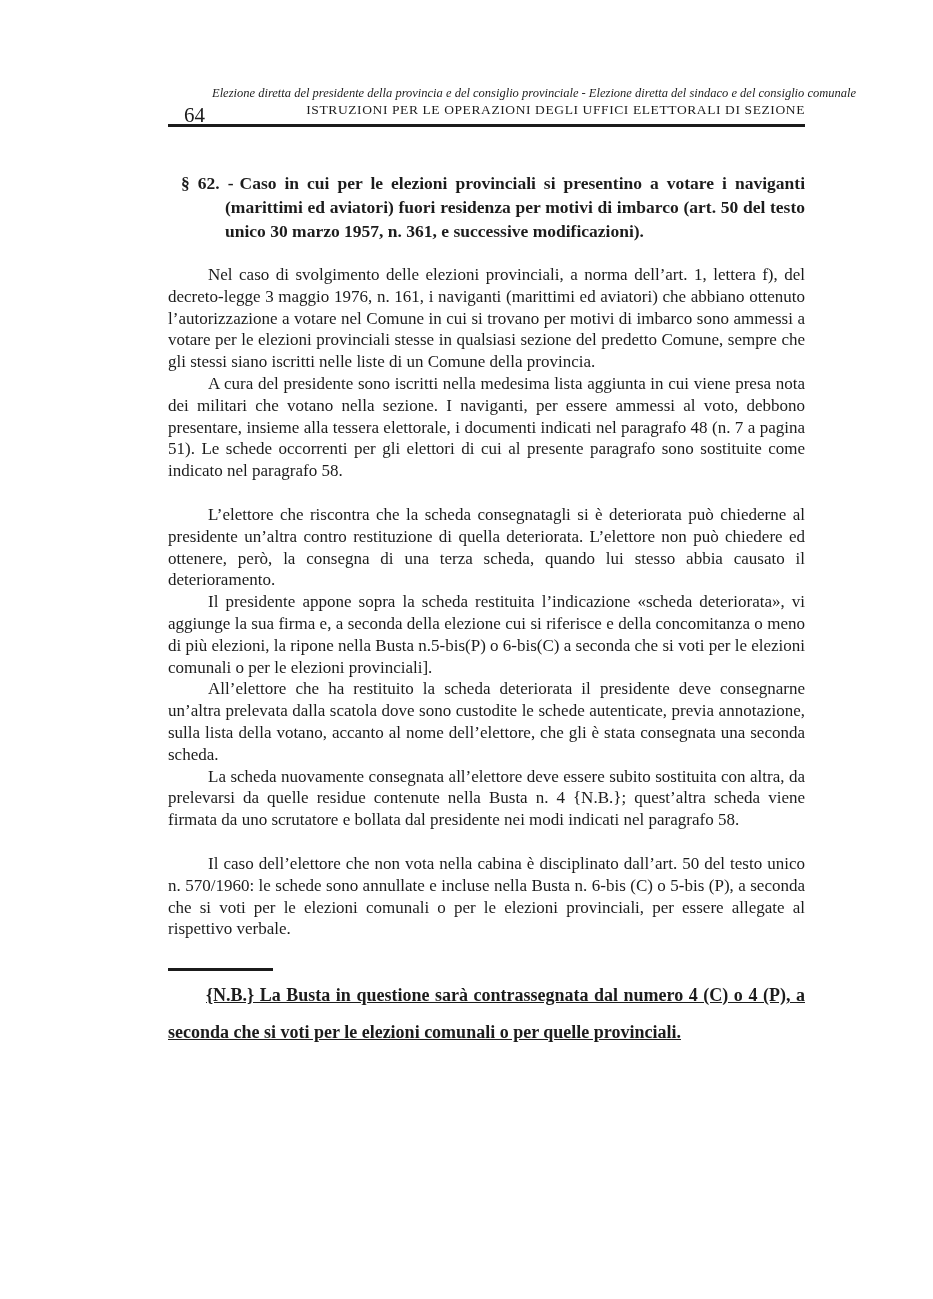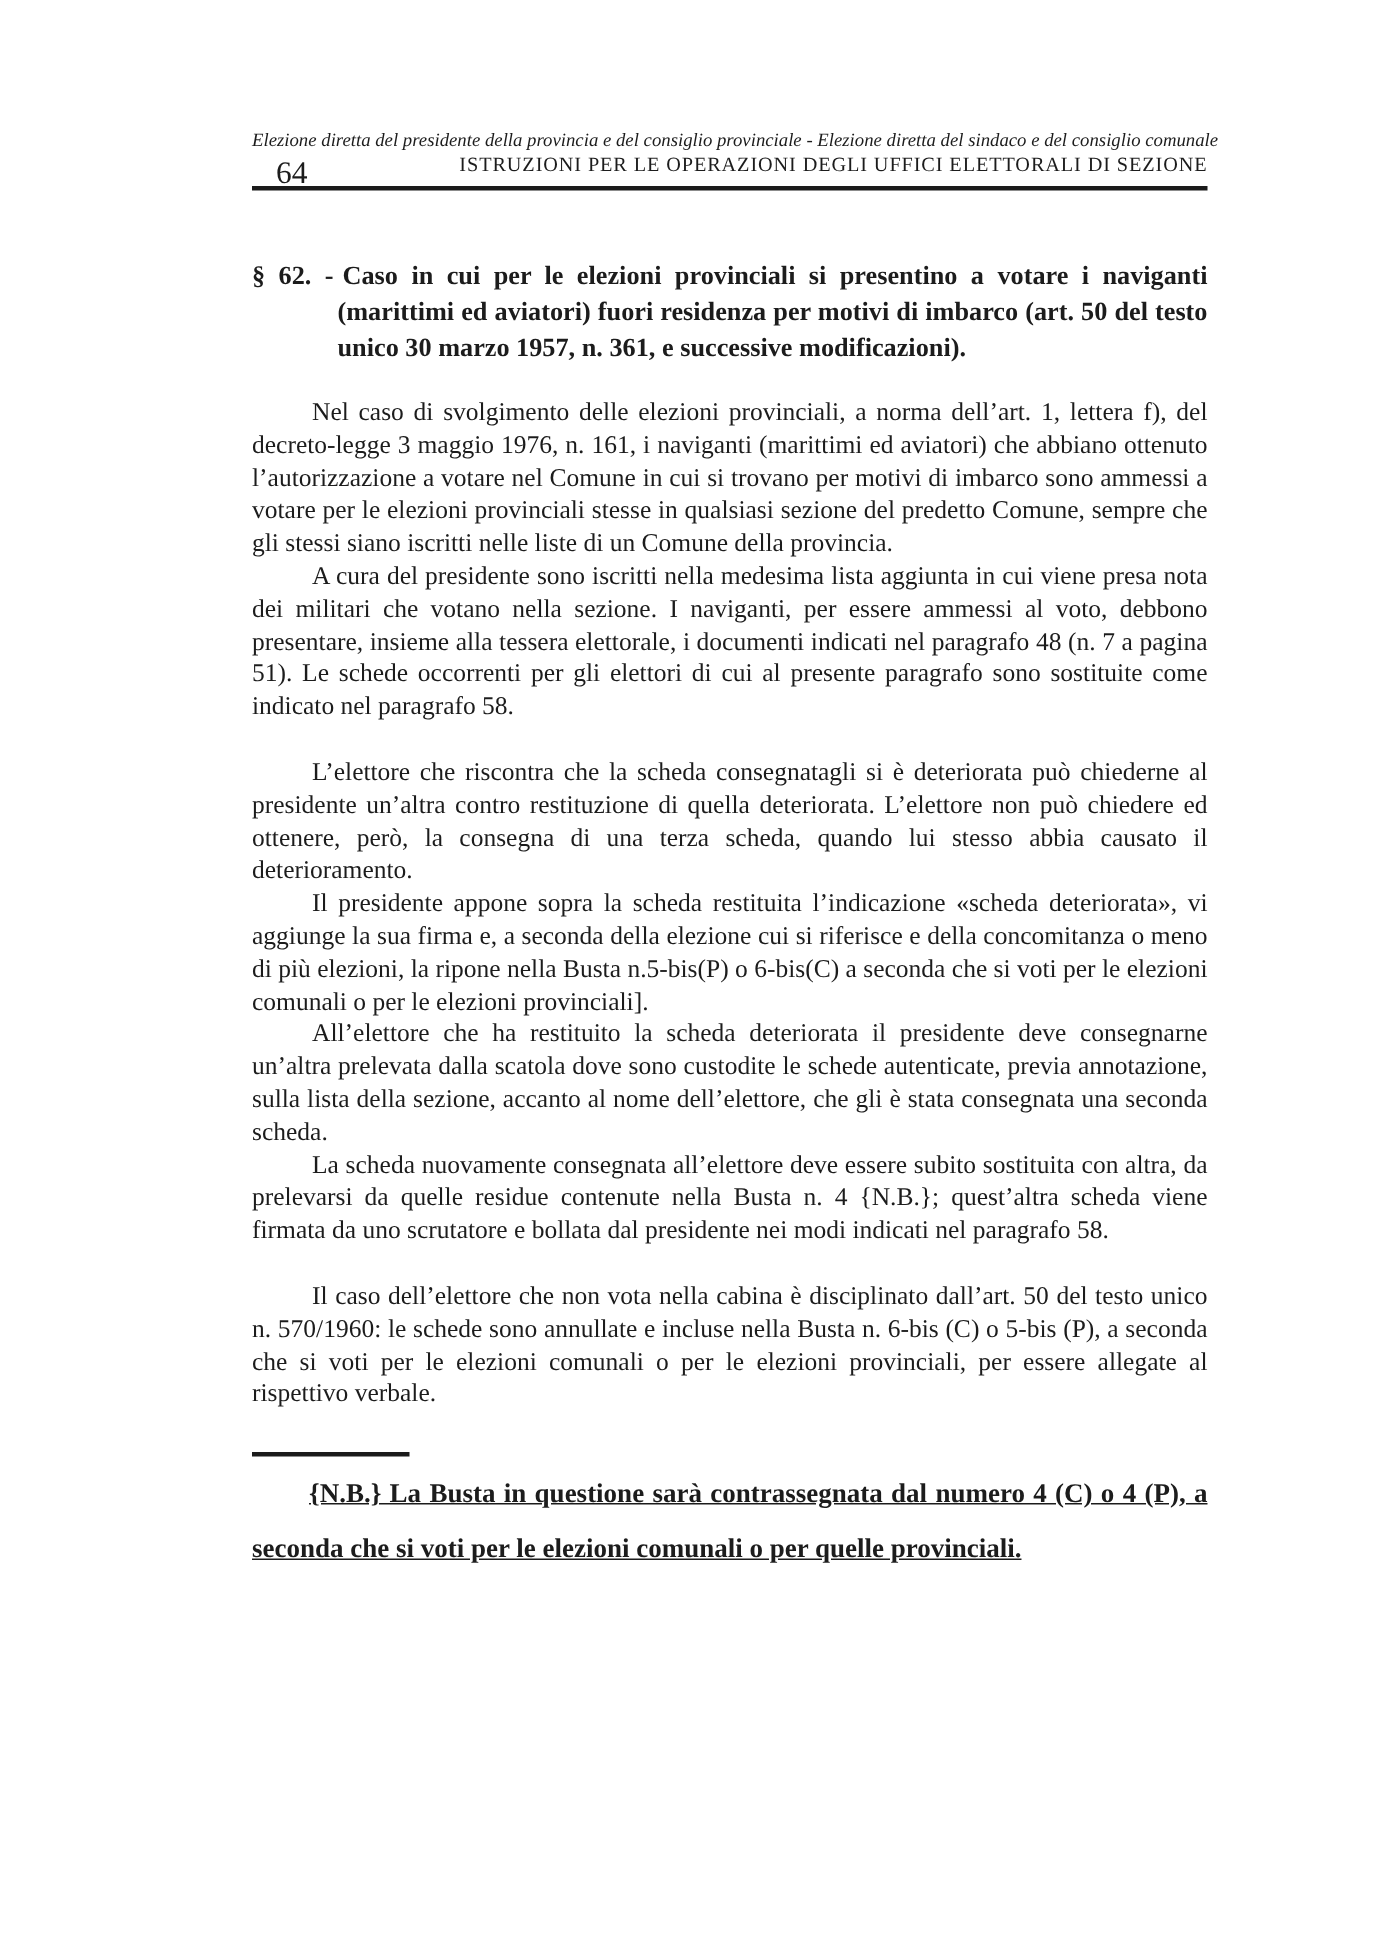--- a/index.html
+++ b/index.html
@@ -17,20 +17,21 @@
     width: 637px;
   }
   
   .page-header { position: relative; }
   .running-title {
     font-style: italic;
     font-size: 12.5px;
     line-height: 15px;
     text-align: center;
     white-space: nowrap;
+    margin-left: 44px;
   }
   .running-subtitle {
     font-size: 13.5px;
     line-height: 18px;
     text-align: right;
     letter-spacing: 0.6px;
     white-space: nowrap;
   }
   .page-number {
     position: absolute;
@@ -49,21 +50,21 @@
   .section-62 { margin-top: 44px; }
   .section-heading {
     margin: 0;
     font-weight: bold;
     font-size: 17.5px;
     line-height: 24px;
     text-align: justify;
     padding-left: 57px;
     text-indent: -57px;
   }
-  .section-label { padding-right: 6px; }
+  .section-label { padding-right: 6px; margin-left: 13px; }
   .para {
     margin: 0;
     font-size: 17px;
     line-height: 21.8px;
     text-align: justify;
     text-indent: 40px;
   }
   .para.first { margin-top: 21px; }
   
   .footnote { margin-top: 28px; }
@@ -98,21 +99,21 @@
 
   <section class="section section-62">
     <h2 class="section-heading"><span class="section-label">§ 62. -</span><span>Caso in cui per le elezioni provinciali si presentino a votare i naviganti (marittimi ed aviatori) fuori residenza per motivi di imbarco (art. 50 del testo unico 30 marzo 1957, n. 361, e successive modificazioni).</span></h2>
     <p class="para first">Nel caso di svolgimento delle elezioni provinciali, a norma dell’art. 1, lettera f), del decreto-legge 3 maggio 1976, n. 161, i naviganti (marittimi ed aviatori) che abbiano ottenuto l’autorizzazione a votare nel Comune in cui si trovano per motivi di imbarco sono ammessi a votare per le elezioni provinciali stesse in qualsiasi sezione del predetto Comune, sempre che gli stessi siano iscritti nelle liste di un Comune della provincia.</p>
     <p class="para">A cura del presidente sono iscritti nella medesima lista aggiunta in cui viene presa nota dei militari che votano nella sezione. I naviganti, per essere ammessi al voto, debbono presentare, insieme alla tessera elettorale, i documenti indicati nel paragrafo 48 (n. 7 a pagina 51). Le schede occorrenti per gli elettori di cui al presente paragrafo sono sostituite come indicato nel paragrafo 58.</p>
   </section>
 
   <section class="section">
     <p class="para first">L’elettore che riscontra che la scheda consegnatagli si è deteriorata può chiederne al presidente un’altra contro restituzione di quella deteriorata. L’elettore non può chiedere ed ottenere, però, la consegna di una terza scheda, quando lui stesso abbia causato il deterioramento.</p>
     <p class="para">Il presidente appone sopra la scheda restituita l’indicazione «scheda deteriorata», vi aggiunge la sua firma e, a seconda della elezione cui si riferisce e della concomitanza o meno di più elezioni, la ripone nella Busta n.5-bis(P) o 6-bis(C) a seconda che si voti per le elezioni comunali o per le elezioni provinciali].</p>
-    <p class="para">All’elettore che ha restituito la scheda deteriorata il presidente deve consegnarne un’altra prelevata dalla scatola dove sono custodite le schede autenticate, previa annotazione, sulla lista della sezione, accanto al nome dell’elettore, che gli è stata consegnata una seconda scheda.</p>
+    <p class="para">All’elettore che ha restituito la scheda deteriorata il presidente deve consegnarne un’altra prelevata dalla scatola dove sono custodite le schede autenticate, previa annotazione, sulla lista della votano, accanto al nome dell’elettore, che gli è stata consegnata una seconda scheda.</p>
     <p class="para">La scheda nuovamente consegnata all’elettore deve essere subito sostituita con altra, da prelevarsi da quelle residue contenute nella Busta n. 4 {N.B.}; quest’altra scheda viene firmata da uno scrutatore e bollata dal presidente nei modi indicati nel paragrafo 58.</p>
   </section>
 
   <section class="section">
     <p class="para first">Il caso dell’elettore che non vota nella cabina è disciplinato dall’art. 50 del testo unico n. 570/1960: le schede sono annullate e incluse nella Busta n. 6-bis (C) o 5-bis (P), a seconda che si voti per le elezioni comunali o per le elezioni provinciali, per essere allegate al rispettivo verbale.</p>
   </section>
 
   <footer class="footnote">
     <hr class="footnote-rule">
     <p class="footnote-text">{N.B.} La Busta in questione sarà contrassegnata dal numero 4 (C) o 4 (P), a seconda che si voti per le elezioni comunali o per quelle provinciali.</p>

